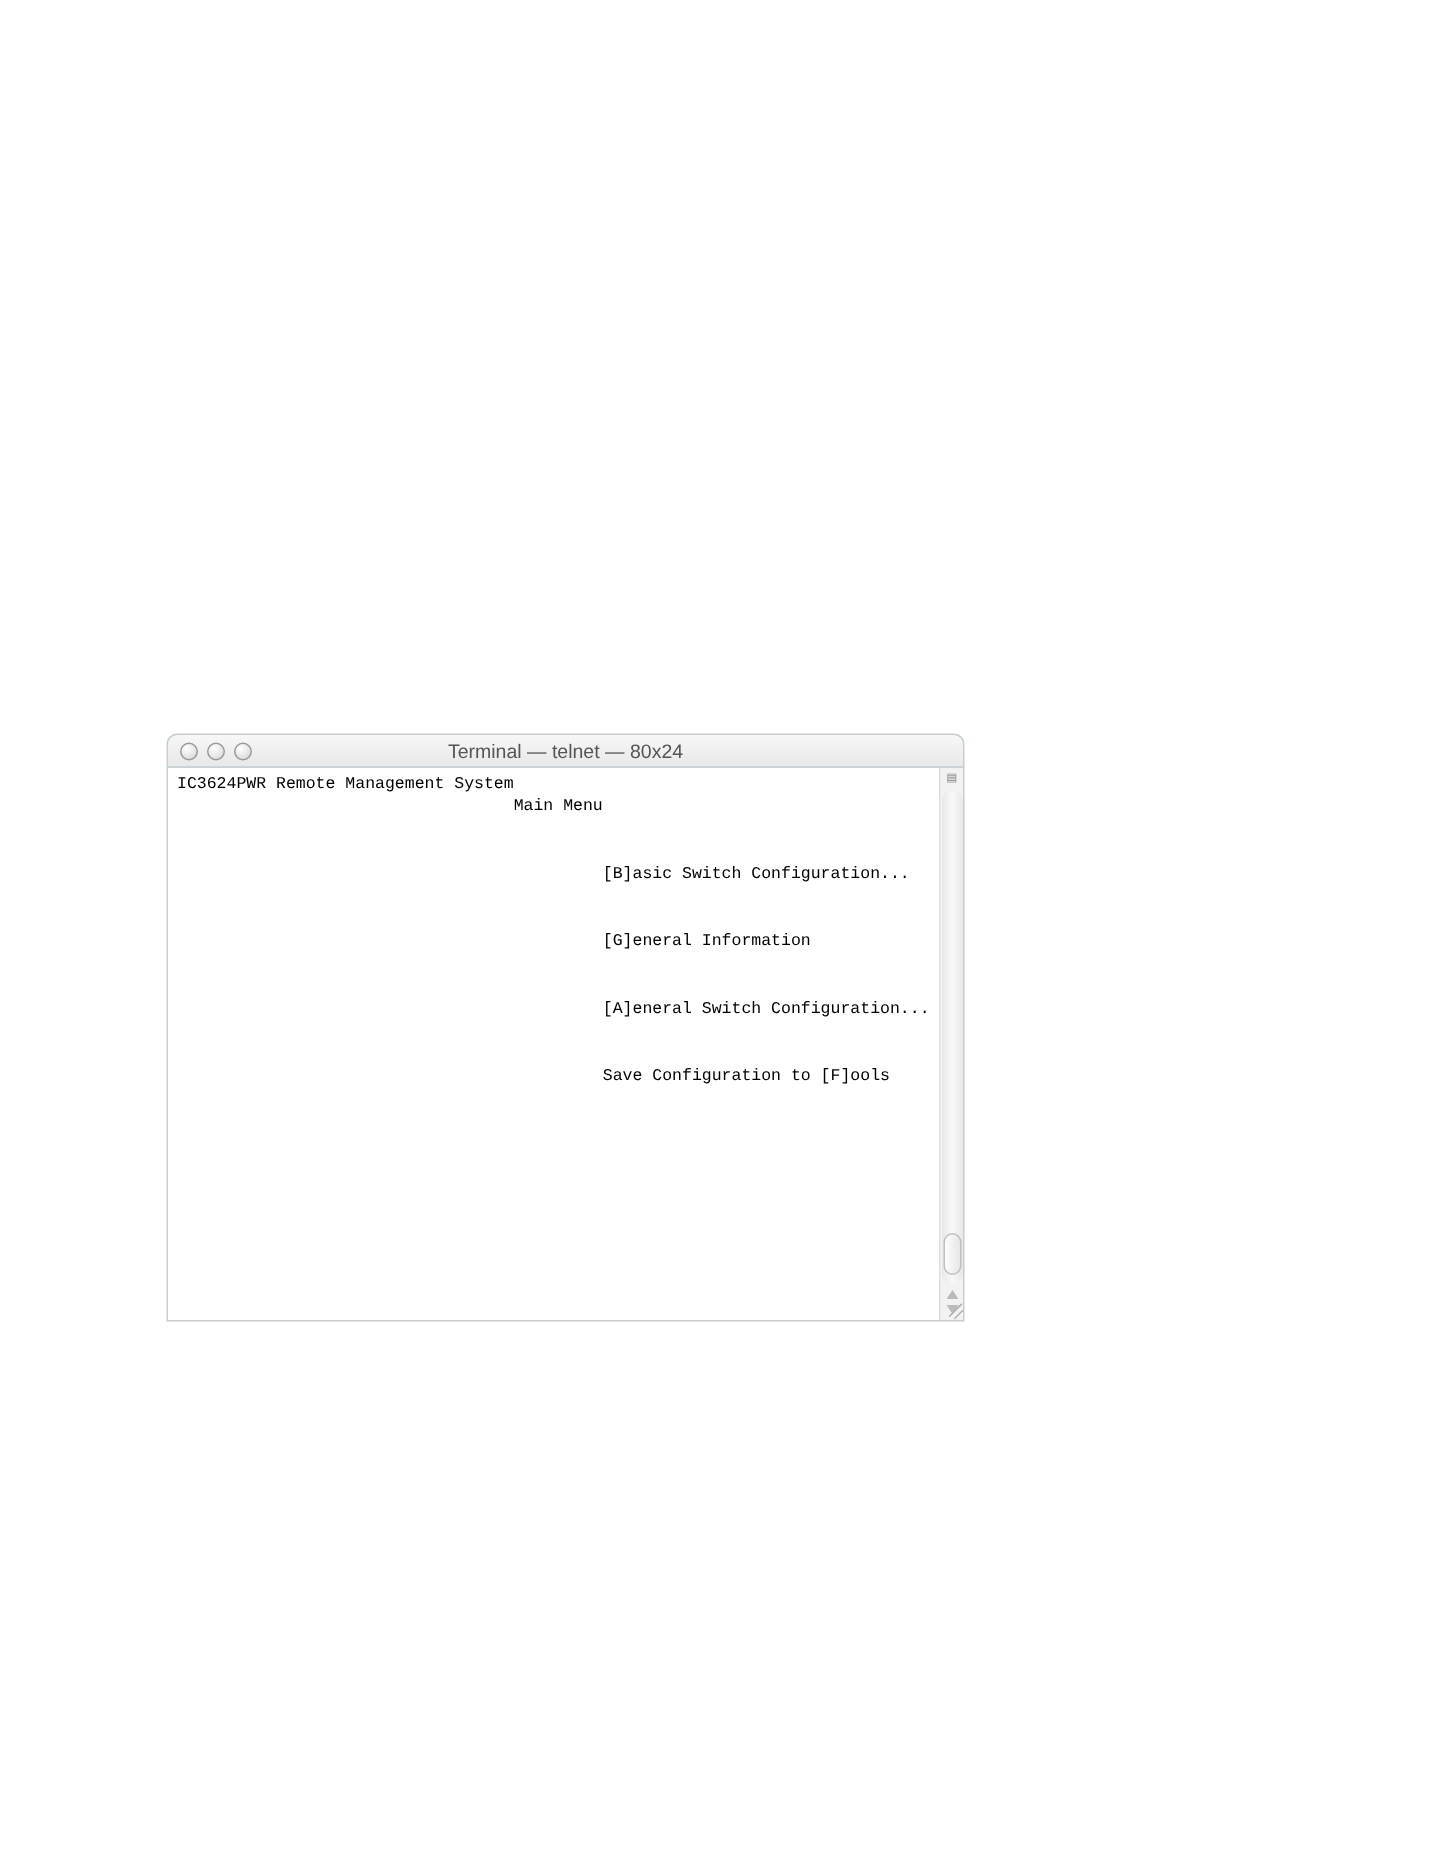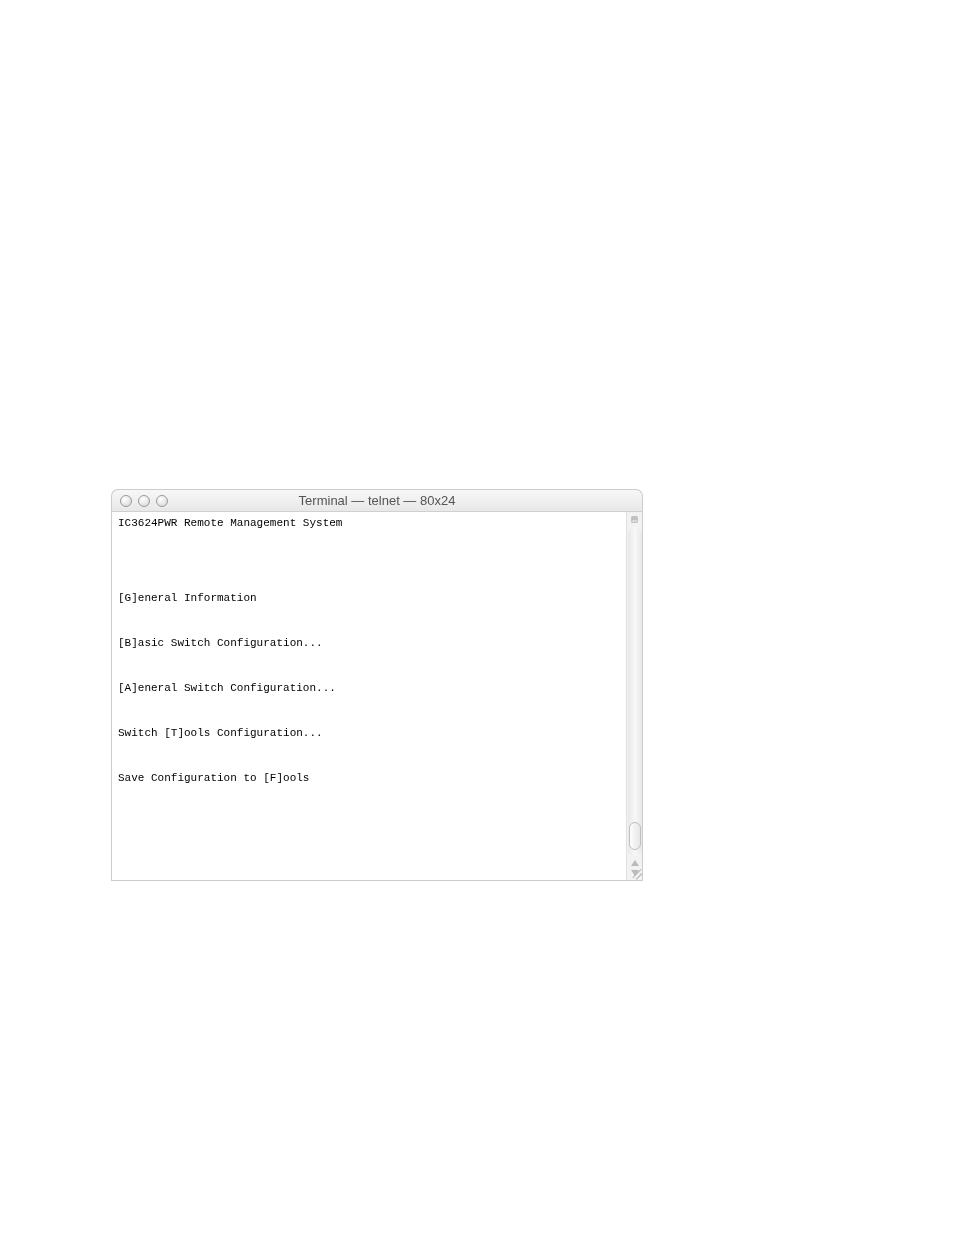--- a/index.html
+++ b/index.html
@@ -55,21 +55,21 @@
     }
     .terminal-content {
       flex: 1;
       padding: 4px 6px 0 6px;
       font-size: 11px;
       line-height: 15px;
       color: #000;
       white-space: pre;
       position: relative;
       display: flex;
-      flex-direction: column;
+      flex-direction: row;
     }
     .menu-top { }
     .menu-heading { margin-top: 15px; }
     .menu-block { margin-top: 30px; }
     .menu-item { }
     .spacer { flex: 1; }
     .scrollbar {
       width: 16px;
       background: #f2f2f2;
       border-left: 1px solid #e0e0e0;
@@ -145,25 +145,25 @@
       <div class="traffic-light"></div>
       <div class="traffic-light"></div>
       <div class="traffic-light"></div>
     </div>
     <div class="window-title">Terminal — telnet — 80x24</div>
   </div>
 
   <div class="terminal-body-wrapper">
     <div class="terminal-content">
       <div class="menu-top">IC3624PWR Remote Management System</div>
+      <div class="menu-heading">Main Menu</div>
       <div class="menu-block">
+        <div class="menu-item">[B]asic Switch Configuration...</div>
         <div class="menu-item">[G]eneral Information</div>
-        <div class="menu-item">[B]asic Switch Configuration...</div>
         <div class="menu-item">[A]eneral Switch Configuration...</div>
-        <div class="menu-item">Switch [T]ools Configuration...</div>
         <div class="menu-item">Save Configuration to [F]ools</div>
         
         
       </div>
       <div class="spacer"></div>
       
       
     </div>
 
     <div class="scrollbar">

